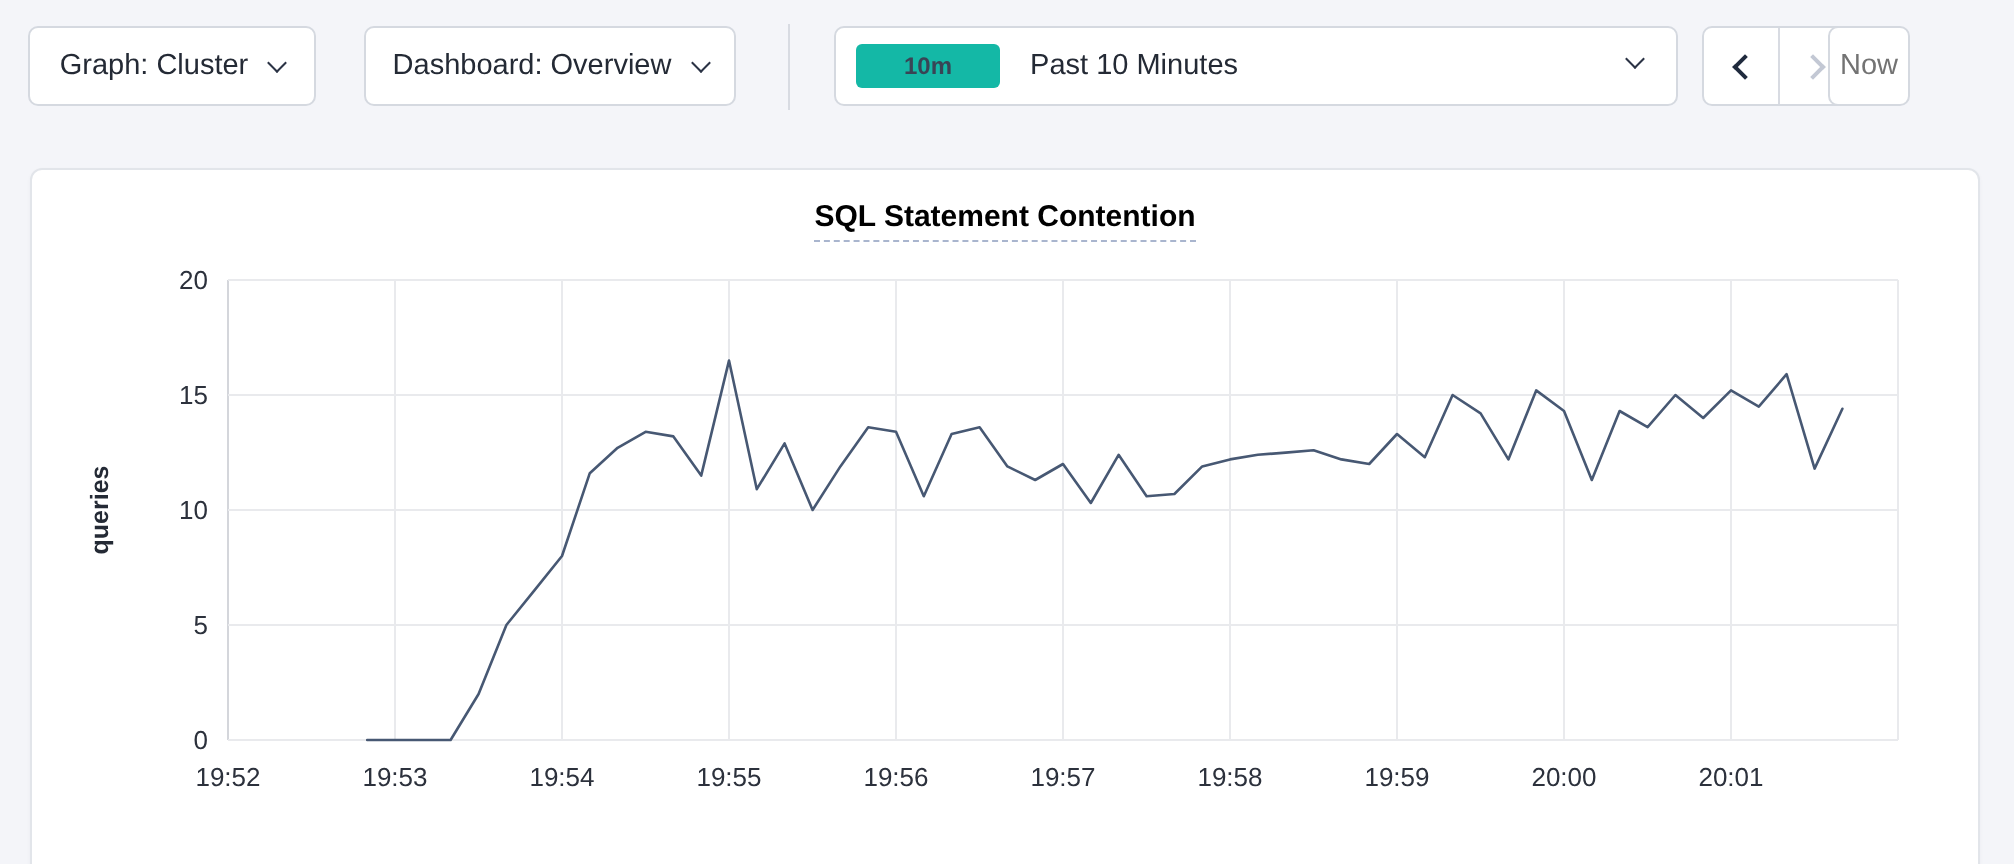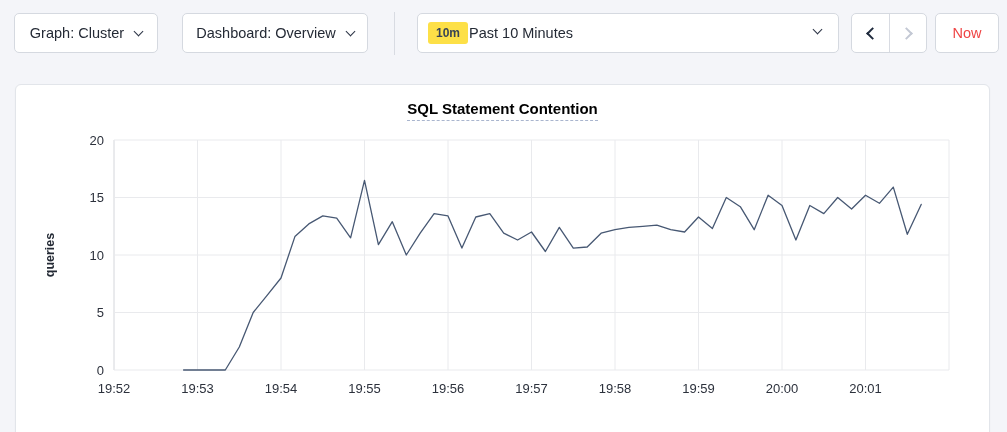--- a/index.html
+++ b/index.html
@@ -29,26 +29,26 @@
     border-right: 1.6px solid #2b3345; border-bottom: 1.6px solid #2b3345;
     transform: rotate(45deg);
     margin-left: 11px; margin-top: -4px;
   }
   .vdivider {
     position: absolute; left: 394px; top: 12px;
     width: 1px; height: 43px; background: #d8dbe2;
   }
   .time-picker { left: 417px; width: 422px; justify-content: flex-start; cursor: pointer; }
   .time-badge {
-    background: #fde047; color: #394455;
+    background: #14b8a6; color: #394455;
     font-size: 12px; font-weight: 700;
-    border-radius: 3px; padding: 4px 8px;
+    border-radius: 3px; padding: 4px 24px;
     margin-left: 10px;
   }
-  .time-label { margin-left: 1px; font-size: 14.5px; font-weight: 400; }
+  .time-label { margin-left: 15px; font-size: 14.5px; font-weight: 400; }
   .time-chev { position: absolute; right: 17px; top: 16px; }
   .nav-group {
     position: absolute; left: 851px; top: 13px; height: 40px;
     display: flex; background: #ffffff;
     border: 1px solid #d5d9e0; border-radius: 5px;
     overflow: hidden;
   }
   .nav-btn {
     width: 37px; height: 38px;
     display: flex; align-items: center; justify-content: center;
@@ -60,22 +60,22 @@
   }
   .arr-left {
     border-left: 2.2px solid #1f2a3d; border-bottom: 2.2px solid #1f2a3d;
     transform: rotate(45deg); margin-left: 4px;
   }
   .arr-right {
     border-right: 2.2px solid #c3c8d4; border-top: 2.2px solid #c3c8d4;
     transform: rotate(45deg); margin-right: 4px;
   }
   .now-btn {
-    left: 935px; width: 64px;
-    color: #ef4444; font-weight: 500; font-size: 14.5px;
+    left: 914px; width: 41px;
+    color: #737373; font-weight: 500; font-size: 14.5px;
     cursor: default;
   }
   
   .panel {
     position: absolute; left: 15px; top: 84px;
     width: 975px; height: 360px;
     background: #ffffff;
     border: 1px solid #e2e5ea;
     border-radius: 6px;
     box-shadow: 0 1px 2px rgba(40,50,70,0.04);

